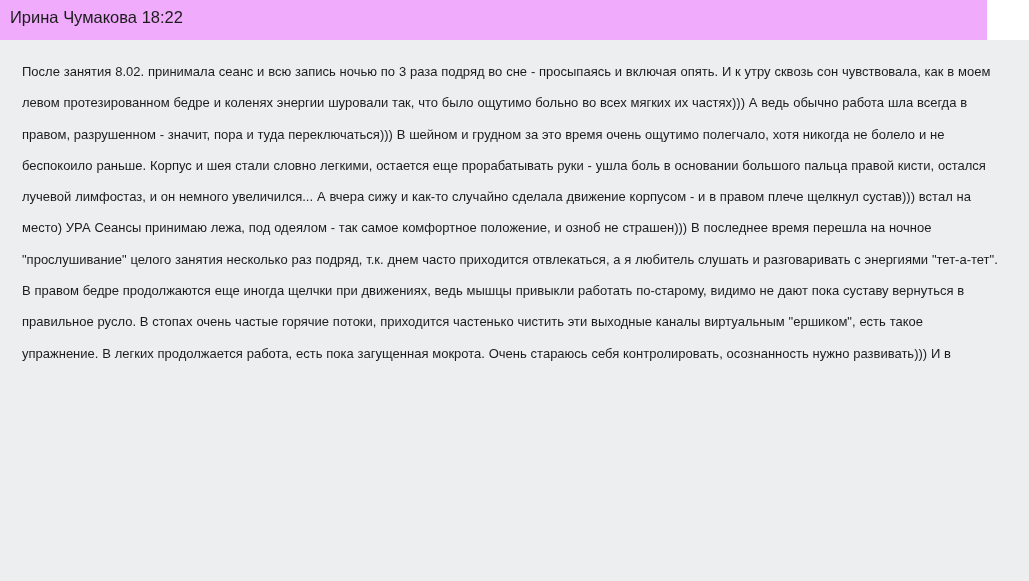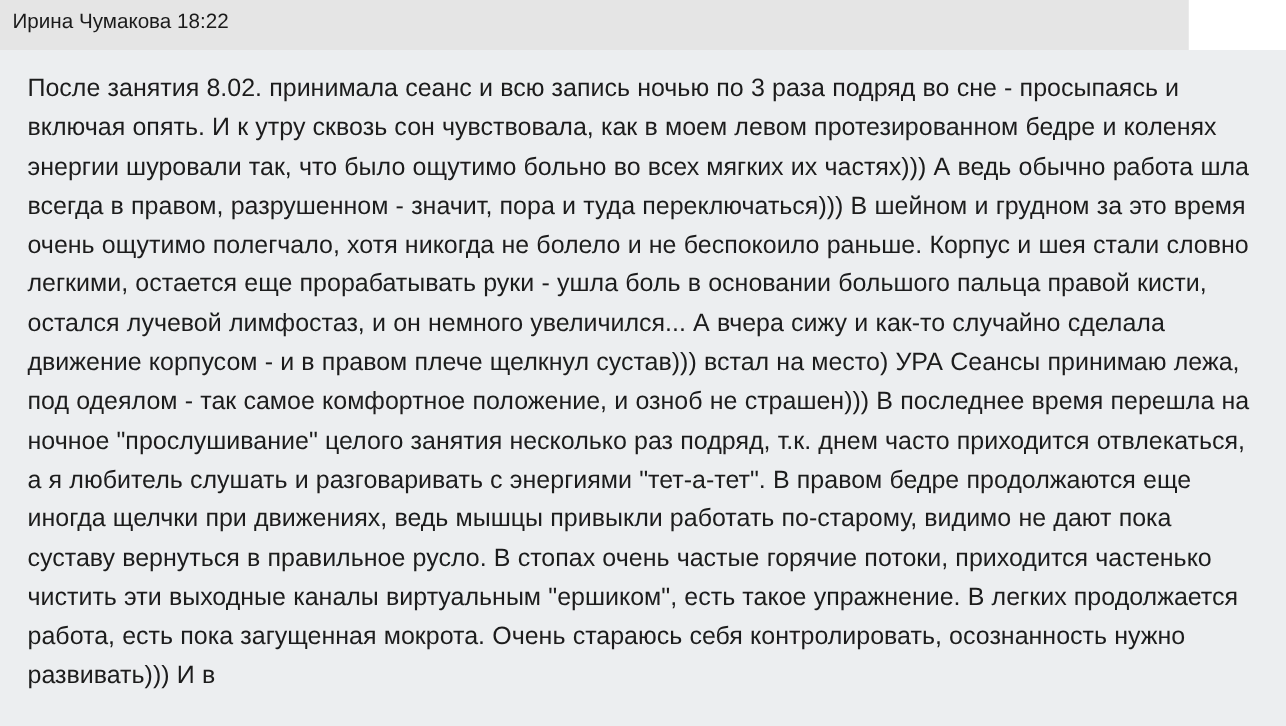--- a/index.html
+++ b/index.html
@@ -10,21 +10,22 @@
   body {
     width: 1029px;
     height: 581px;
     font-family: "Liberation Sans", sans-serif;
     overflow: hidden;
   }
   .page {
     position: relative;
     width: 951px;
     height: 581px;
-    background: #e5e5e5;
+    background: #f0abfc;
+    padding-left: 36px;
   }
   .message-header {
     position: absolute;
     left: 10px;
     top: 8px;
     font-size: 16.5px;
     color: #222222;
     white-space: nowrap;
   }
   .msg-author {
@@ -34,21 +35,21 @@
     position: absolute;
     left: 0px;
     top: 40px;
     width: 1029px;
     height: 541px;
     background: #eceef0;
     box-sizing: border-box;
     padding: 16px 28px 10px 22px;
   }
   .message-body {
-    font-size: 20px;
+    font-size: 13px;
     line-height: 31.3px;
     color: #1c1c1c;
     text-align: left;
     word-spacing: 0.2px;
   }
 </style>
 </head>
 <body>
 
 <div class="page">

